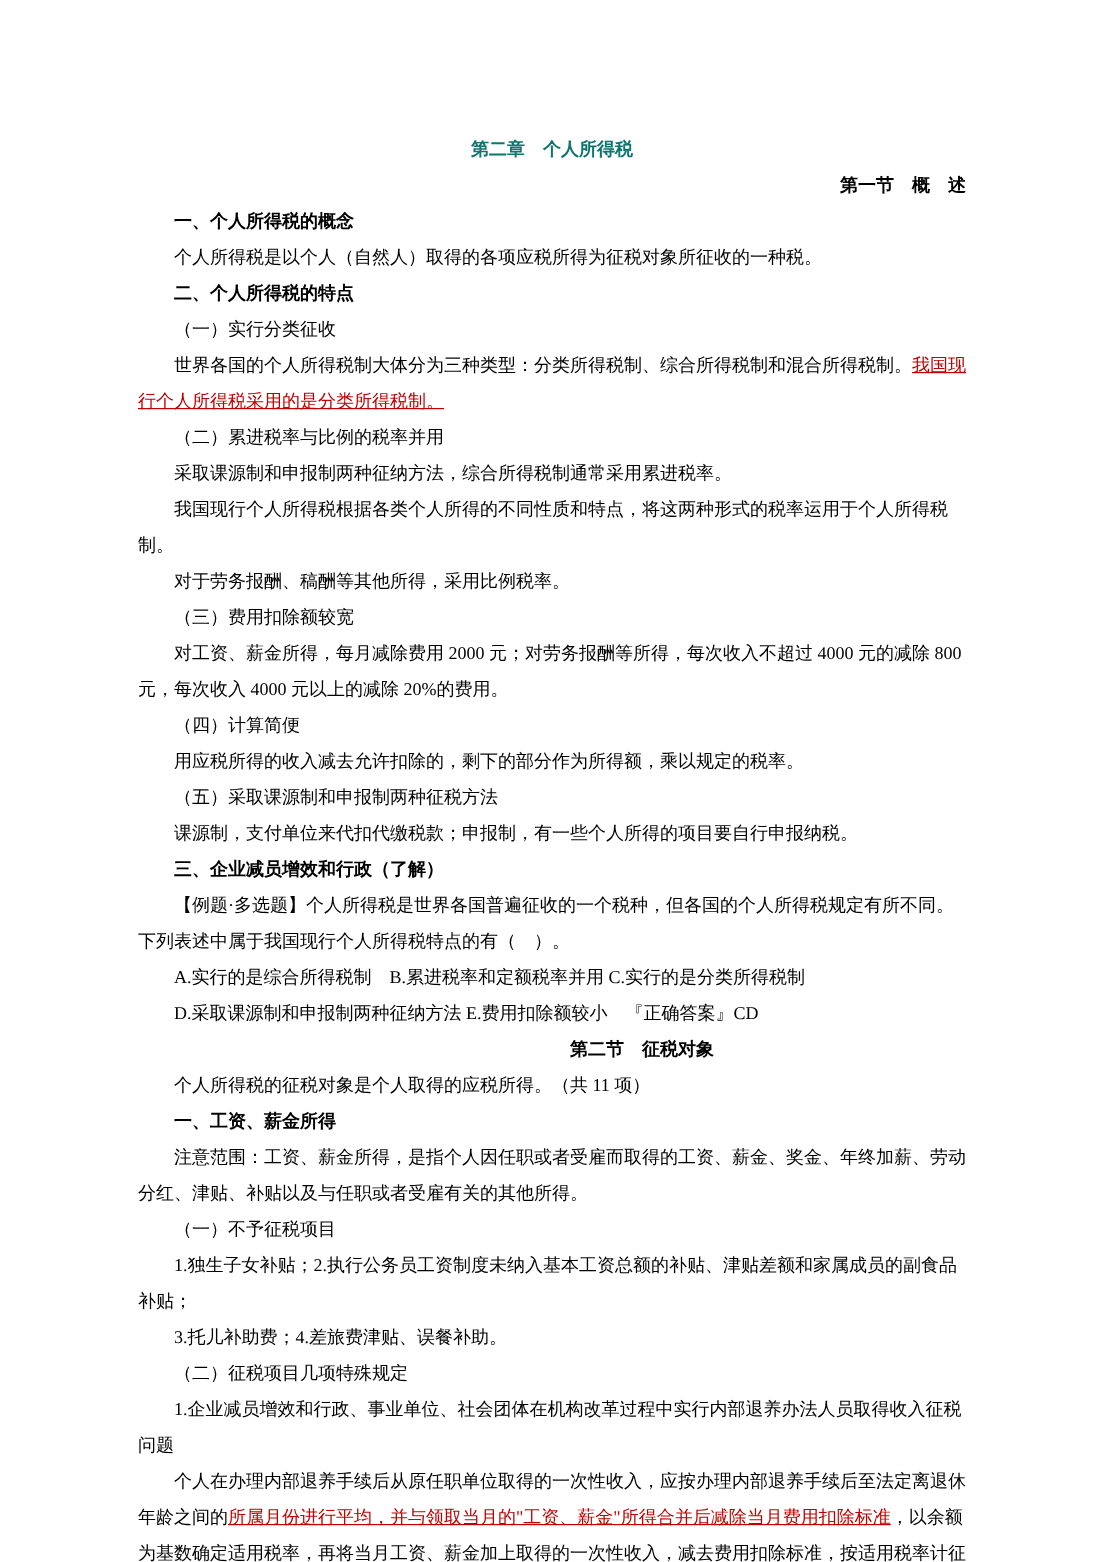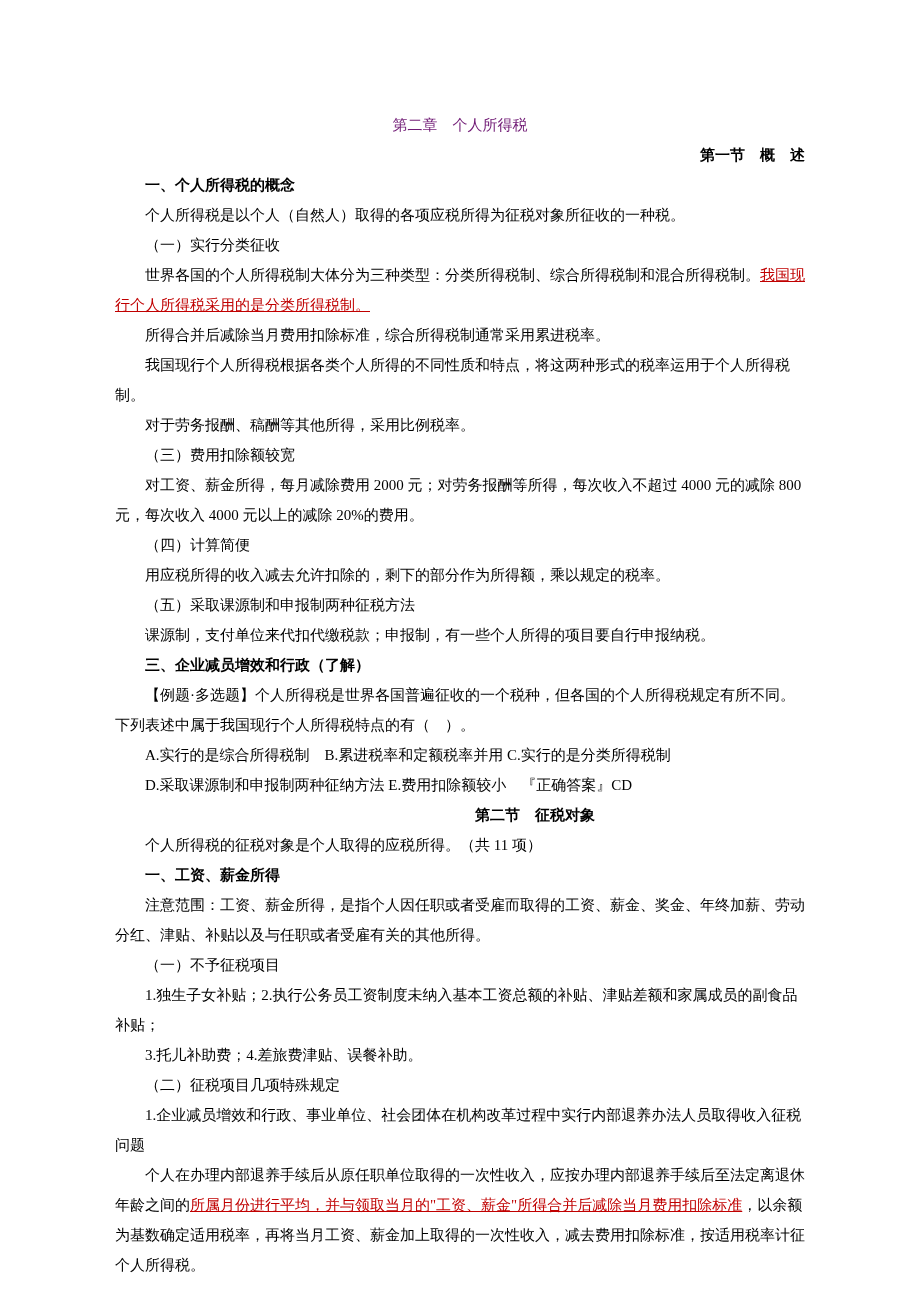--- a/index.html
+++ b/index.html
@@ -12,22 +12,22 @@
     color: #000;
   }
   .page {
     width: 920px;
     min-height: 1302px;
     padding: 110px 115px 60px 115px;
     box-sizing: border-box;
   }
   .title-main {
     text-align: center;
-    font-weight: normal;
-    color: #701a75;
+    font-weight: bold;
+    color: #0f766e;
   }
   .title-sub {
     text-align: right;
     font-weight: bold;
   }
   .heading {
     font-weight: bold;
     text-indent: 2em;
   }
   .para {
@@ -47,25 +47,27 @@
 <body>
 
 <div class="page">
 
   <div class="title-main">第二章　个人所得税</div>
   <div class="title-sub">第一节　概　述</div>
 
   <div class="heading">一、个人所得税的概念</div>
   <div class="para">个人所得税是以个人（自然人）取得的各项应税所得为征税对象所征收的一种税。</div>
 
+  <div class="heading">二、个人所得税的特点</div>
   <div class="para">（一）实行分类征收</div>
   <div class="para">
     <span>世界各国的个人所得税制大体分为三种类型：分类所得税制、综合所得税制和混合所得税制。</span><span class="redline">我国现行个人所得税采用的是分类所得税制。</span>
   </div>
-  <div class="para">所得合并后减除当月费用扣除标准，综合所得税制通常采用累进税率。</div>
+  <div class="para">（二）累进税率与比例的税率并用</div>
+  <div class="para">采取课源制和申报制两种征纳方法，综合所得税制通常采用累进税率。</div>
   <div class="para">我国现行个人所得税根据各类个人所得的不同性质和特点，将这两种形式的税率运用于个人所得税制。</div>
   <div class="para">对于劳务报酬、稿酬等其他所得，采用比例税率。</div>
   <div class="para">（三）费用扣除额较宽</div>
   <div class="para">对工资、薪金所得，每月减除费用 2000 元；对劳务报酬等所得，每次收入不超过 4000 元的减除 800元，每次收入 4000 元以上的减除 20%的费用。</div>
   <div class="para">（四）计算简便</div>
   <div class="para">用应税所得的收入减去允许扣除的，剩下的部分作为所得额，乘以规定的税率。</div>
   <div class="para">（五）采取课源制和申报制两种征税方法</div>
   <div class="para">课源制，支付单位来代扣代缴税款；申报制，有一些个人所得的项目要自行申报纳税。</div>
 
   <div class="heading">三、企业减员增效和行政（了解）</div>

